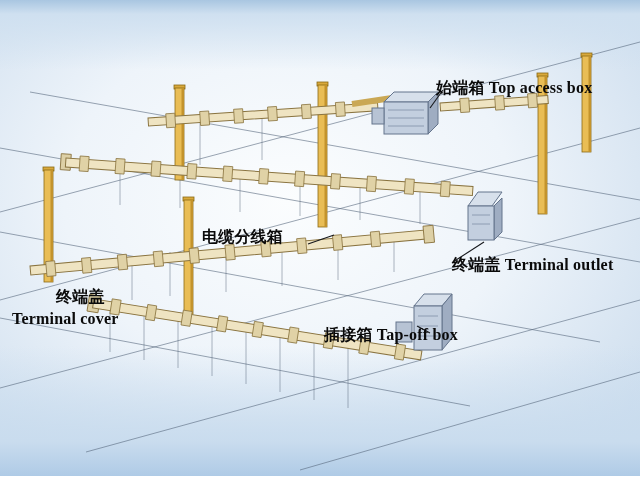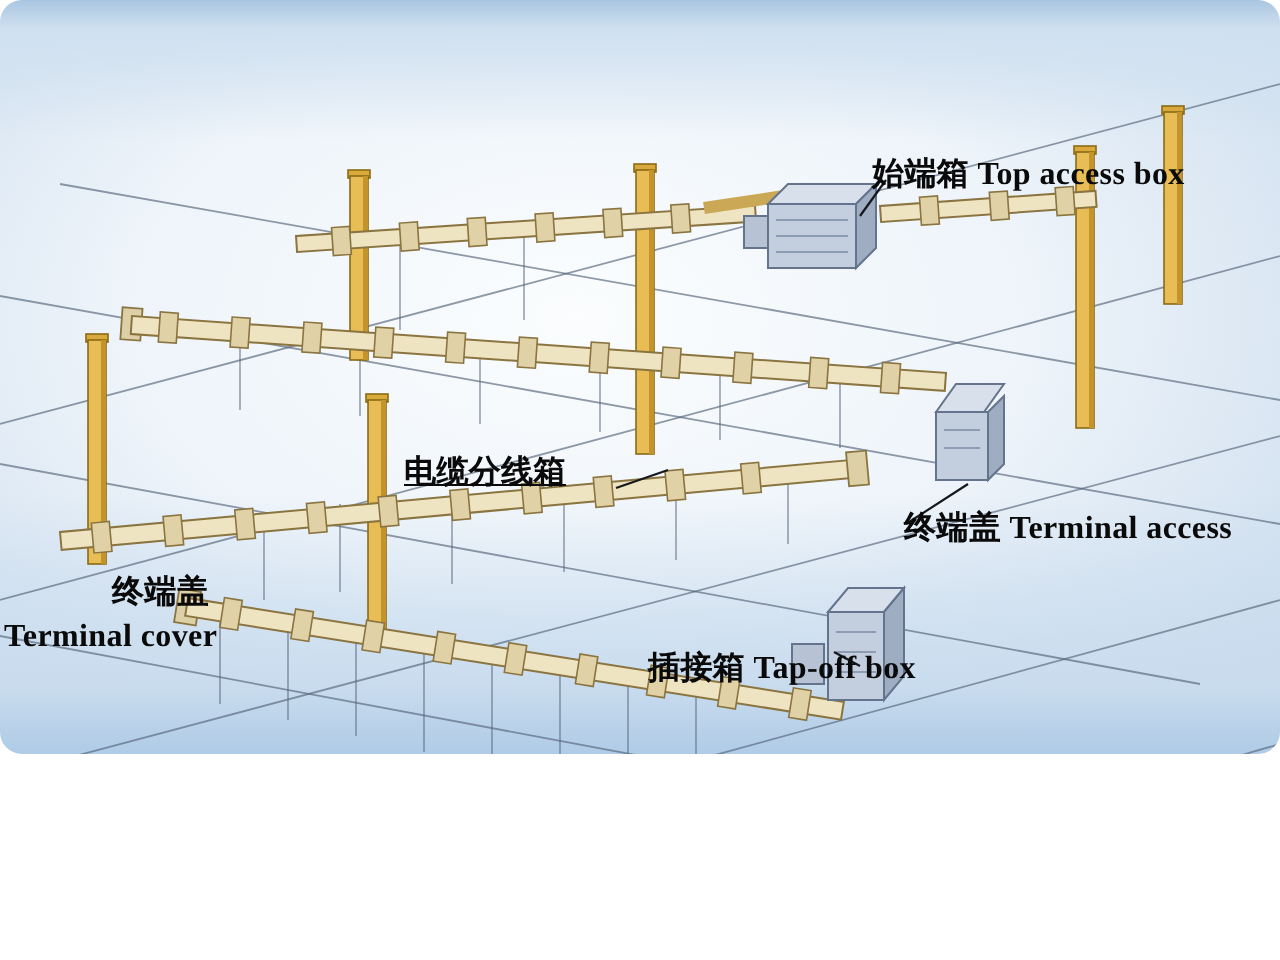--- a/index.html
+++ b/index.html
@@ -1,23 +1,22 @@
 <!DOCTYPE html>
 <html><head>
 <meta charset="utf-8">
 <style>
   html,body{margin:0;padding:0;background:#ffffff;}
   .stage{
-    position:relative;width:640px;height:377px;overflow:hidden;
+    position:relative;width:640px;height:476px;overflow:hidden;
     background:
       linear-gradient(180deg, #a9c6e1 0px, #cfe0f0 14px, rgba(255,255,255,0) 70px),
       linear-gradient(0deg, #afcbe6 0px, #c9dcee 34px, rgba(255,255,255,0) 130px),
       radial-gradient(ellipse at 45% 42%, #fbfdfe 0%, #eef4fa 45%, #c5d8eb 100%);
     font-family:"Liberation Serif", serif;
-    border-radius:11px;
   }
   svg{position:absolute;left:0;top:0;}
   .grid{stroke:#55657a;stroke-width:.9;opacity:.65;}
   .hang{stroke:#55657a;stroke-width:.8;opacity:.6;}
   .rail{fill:#efe4c2;stroke:#8a7440;stroke-width:1;}
   .tick{fill:#e0d2a6;stroke:#8a7440;stroke-width:.8;}
   .cap{fill:#ddd0a6;stroke:#8a7440;stroke-width:.9;}
   .col{fill:#e9bd55;stroke:#8a6a14;stroke-width:.8;}
   .colshade{fill:#c3932c;}
   .colcap{fill:#d9a93c;stroke:#8a6a14;stroke-width:.8;}
@@ -203,21 +202,21 @@
     <g>
       <line class="leader" x1="430" y1="108" x2="443" y2="90"></line>
       <line class="leader" x1="308" y1="244" x2="334" y2="235"></line>
       <line class="leader" x1="453" y1="262" x2="484" y2="242"></line>
       <line class="leader" x1="430" y1="333" x2="417" y2="326"></line>
     </g>
   </svg>
 
   <div class="lbl" style="left:436px;top:79px;">始端箱 Top access box</div>
 
-  <div class="lbl" style="left:202px;top:228px;text-decoration:underline;">电缆分线箱</div>
-
-  <div class="lbl" style="left:452px;top:256px;">终端盖 Terminal access</div>
+  <div class="lbl" style="left:202px;top:228px;">电缆分线箱</div>
+
+  <div class="lbl" style="left:452px;top:256px;">终端盖 Terminal outlet</div>
 
   <div class="lbl" style="left:56px;top:288px;">终端盖</div>
-  <div class="lbl" style="left:2px;top:310px;">Terminal cover</div>
+  <div class="lbl" style="left:12px;top:310px;">Terminal cover</div>
 
   <div class="lbl" style="left:324px;top:326px;font-family:Liberation Serif, serif;">插接箱 Tap-off box</div>
 </div>
 
 </body></html>

